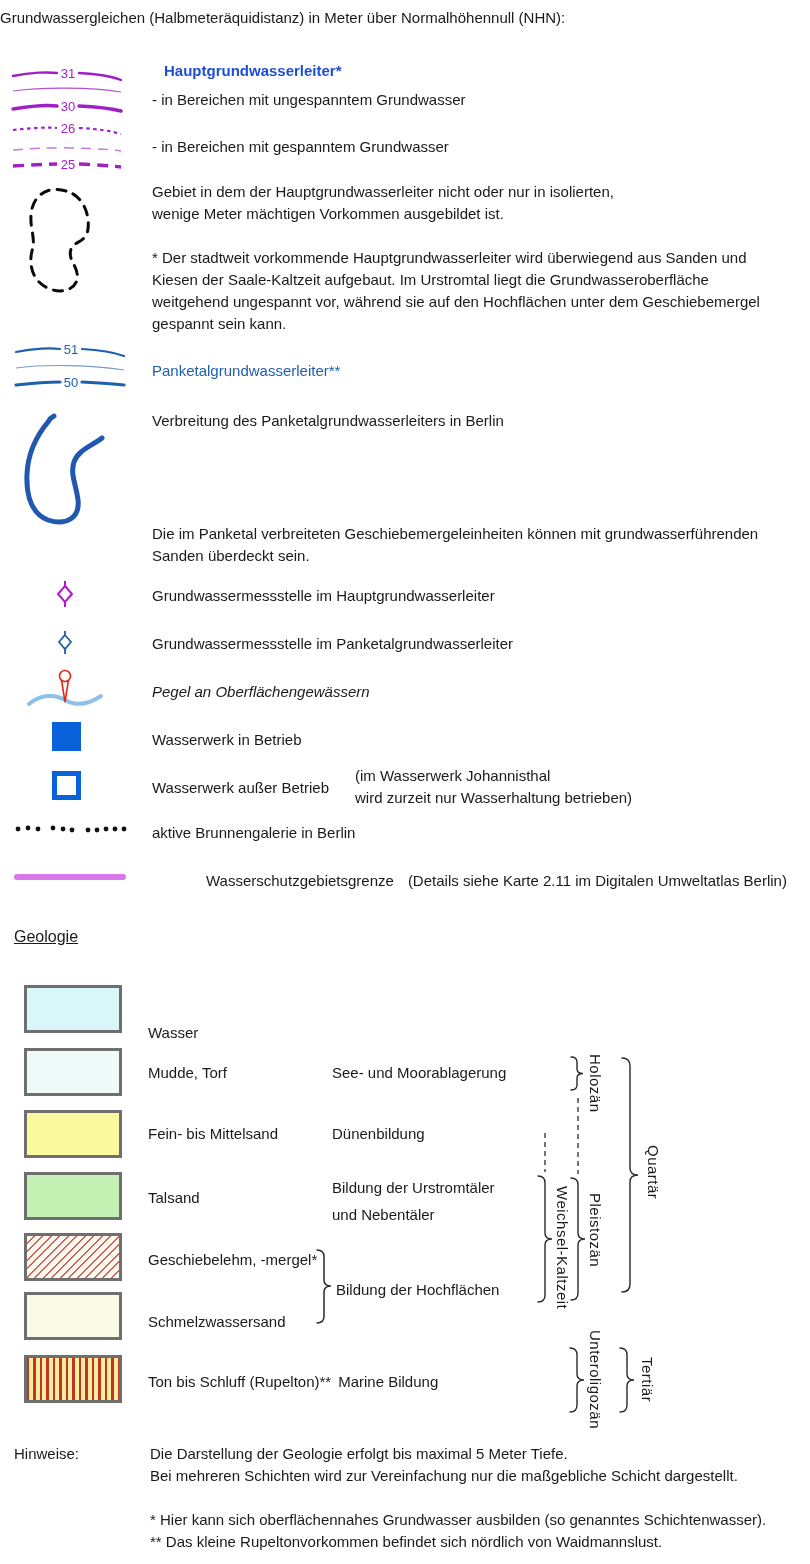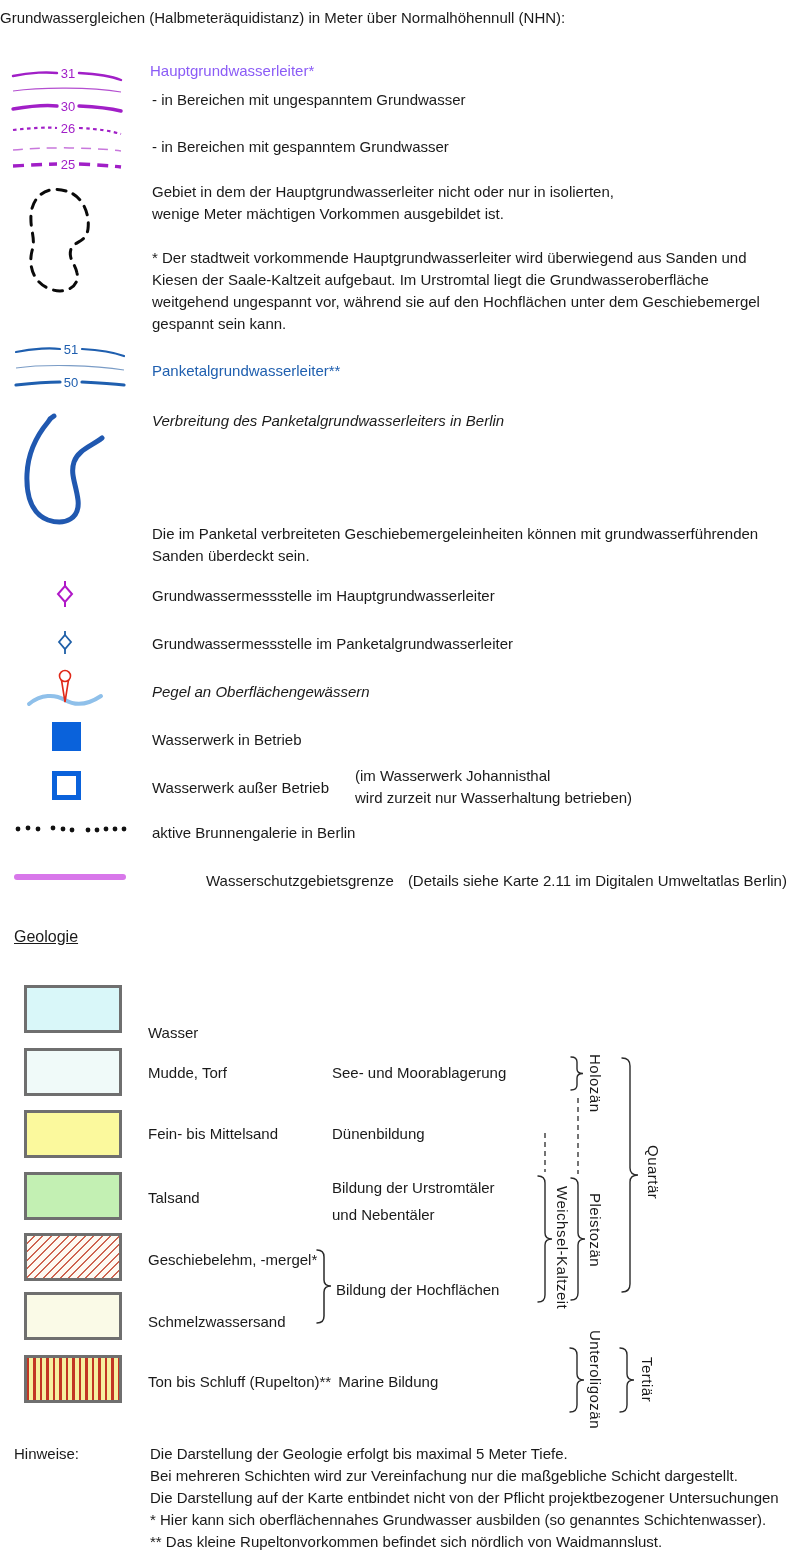--- a/index.html
+++ b/index.html
@@ -41,21 +41,21 @@
       <text x="57" y="45" text-anchor="middle" fill="#A11FC7">30</text>
       <path d="M2,64 C20,62 38,61 46,62" stroke="#A11FC7" stroke-width="2.2" fill="none" stroke-dasharray="3.5,3.5"></path>
       <path d="M68,62 C88,63 100,65 110,68" stroke="#A11FC7" stroke-width="2.2" fill="none" stroke-dasharray="3.5,3.5"></path>
       <text x="57" y="67" text-anchor="middle" fill="#A11FC7">26</text>
       <path d="M2,84 C30,81 80,81 110,85" stroke="#C878DC" stroke-width="1.5" fill="none" stroke-dasharray="10,7"></path>
       <path d="M2,100 C20,99 40,98 46,98" stroke="#A11FC7" stroke-width="3.4" fill="none" stroke-dasharray="11,7"></path>
       <path d="M68,98 C90,99 102,100 110,101" stroke="#A11FC7" stroke-width="3.4" fill="none" stroke-dasharray="11,7"></path>
       <text x="57" y="103" text-anchor="middle" fill="#A11FC7">25</text>
     </svg>
   </div>
-  <div class="lbl mag" style="left: 150px; top: 60px; color: #8b5cf6;">Hauptgrundwasserleiter*</div>
+  <div class="lbl mag" style="left: 164px; top: 60px; color: #1d4ed8; font-weight: bold;">Hauptgrundwasserleiter*</div>
   <div class="lbl" style="left:152px;top:89px;">- in Bereichen mit ungespanntem Grundwasser</div>
   <div class="lbl" style="left:152px;top:136px;">- in Bereichen mit gespanntem Grundwasser</div>
 
   <div class="abs" style="left:16px;top:183px;">
     <svg width="100" height="116" viewBox="0 0 100 116">
       <path d="M50,8 C30,2 16,14 15,32 C14,48 20,55 16,68 C12,84 18,100 34,106 C50,112 64,103 61,90 C59,80 52,76 55,66 C58,58 70,60 72,46 C74,30 66,12 50,8" stroke="#0a0a0a" stroke-width="3" fill="none" stroke-dasharray="9,8" stroke-linecap="round"></path>
     </svg>
   </div>
   <div class="preline" style="left:152px;top:181px;">Gebiet in dem der Hauptgrundwasserleiter nicht oder nur in isolierten,
 wenige Meter mächtigen Vorkommen ausgebildet ist.</div>
@@ -75,21 +75,21 @@
       <text x="57" y="47" text-anchor="middle" fill="#1F5FAF">50</text>
     </svg>
   </div>
   <div class="lbl blu" style="left: 152px; top: 360px; color: rgb(31, 95, 175);">Panketalgrundwasserleiter**</div>
 
   <div class="abs" style="left:14px;top:412px;">
     <svg width="100" height="118" viewBox="0 0 100 118">
       <path d="M40,4 C36,6 35,8 34,10 C24,22 14,40 13,62 C12,84 18,102 34,108 C52,114 66,106 64,88 C62,72 56,62 60,50 C64,38 78,34 88,26" stroke="#2058B0" stroke-width="5" fill="none" stroke-linecap="round"></path>
     </svg>
   </div>
-  <div class="lbl" style="left:152px;top:410px;font-style:italic;">Verbreitung des Panketalgrundwasserleiters in Berlin</div>
+  <div class="lbl" style="left:152px;top:410px;">Verbreitung des Panketalgrundwasserleiters in Berlin</div>
   <div class="preline" style="left:152px;top:523px;">Die im Panketal verbreiteten Geschiebemergeleinheiten können mit grundwasserführenden
 Sanden überdeckt sein.</div>
 
   <div class="abs" style="left:53px;top:580px;">
     <svg width="24" height="29" viewBox="0 0 24 29">
       <path d="M12,1 L12,6 M12,22 L12,27" stroke="#B018C8" stroke-width="2" fill="none"></path>
       <path d="M12,6 L19,14 L12,22 L5,14 Z" stroke="#B018C8" stroke-width="2" fill="#fff"></path>
     </svg>
   </div>
   <div class="lbl" style="left:152px;top:585px;">Grundwassermessstelle im Hauptgrundwasserleiter</div>
@@ -196,17 +196,16 @@
   <div class="vtext" style="left:584px;top:1054px;">Holozän</div>
   <div class="vtext" style="left:584px;top:1193px;">Pleistozän</div>
   <div class="vtext" style="left:551px;top:1186px;">Weichsel-Kaltzeit</div>
   <div class="vtext" style="left:642px;top:1145px;">Quartär</div>
   <div class="vtext" style="left:584px;top:1330px;">Unteroligozän</div>
   <div class="vtext" style="left:636px;top:1357px;">Tertiär</div>
 
   <div class="lbl" style="left:14px;top:1443px;">Hinweise:</div>
   <div class="lbl" style="left:150px;top:1443px;">Die Darstellung der Geologie erfolgt bis maximal 5 Meter Tiefe.</div>
   <div class="lbl" style="left:150px;top:1465px;">Bei mehreren Schichten wird zur Vereinfachung nur die maßgebliche Schicht dargestellt.</div>
-  <div class="lbl" style="left:150px;top:1487px;">Die Darstellung auf der Karte entbindet nicht von der Pflicht projektbezogener Untersuchungen</div>
   <div class="lbl" style="left:150px;top:1509px;">* Hier kann sich oberflächennahes Grundwasser ausbilden (so genanntes Schichtenwasser).</div>
   <div class="lbl" style="left:150px;top:1531px;">** Das kleine Rupeltonvorkommen befindet sich nördlich von Waidmannslust.</div>
 
 </div>
 
 </body></html>

